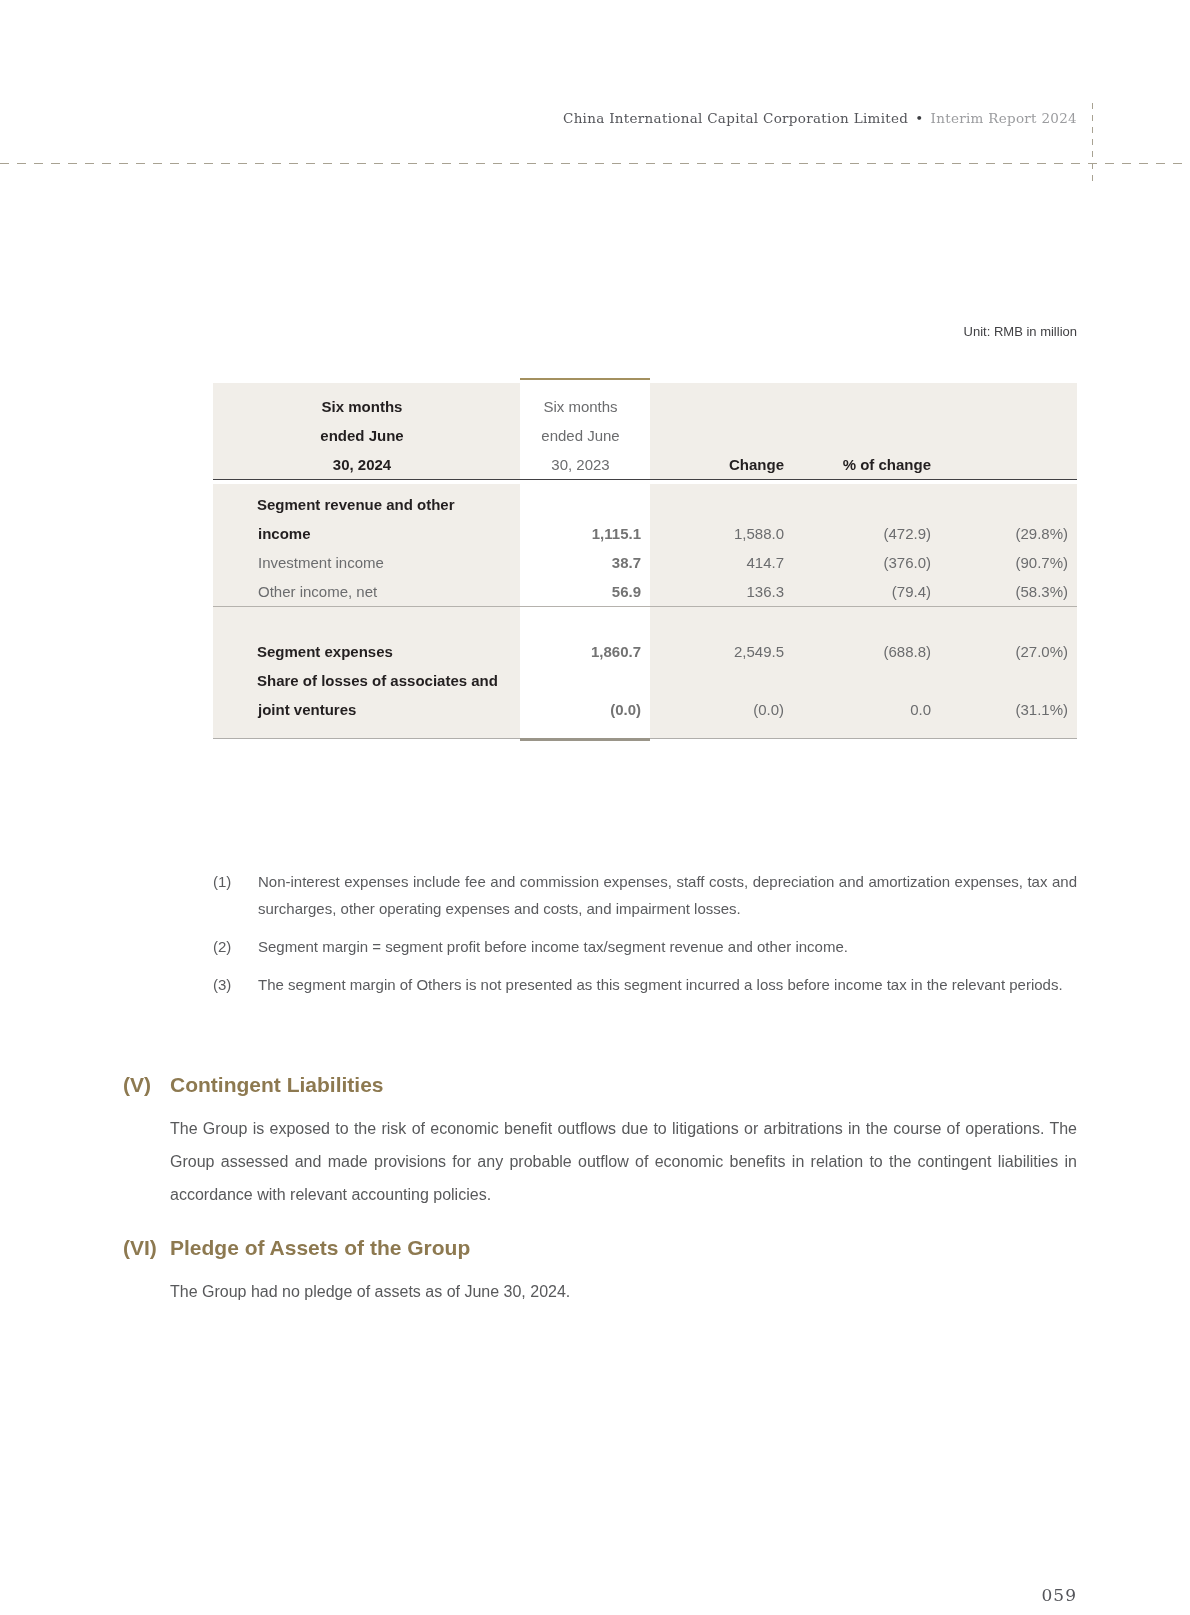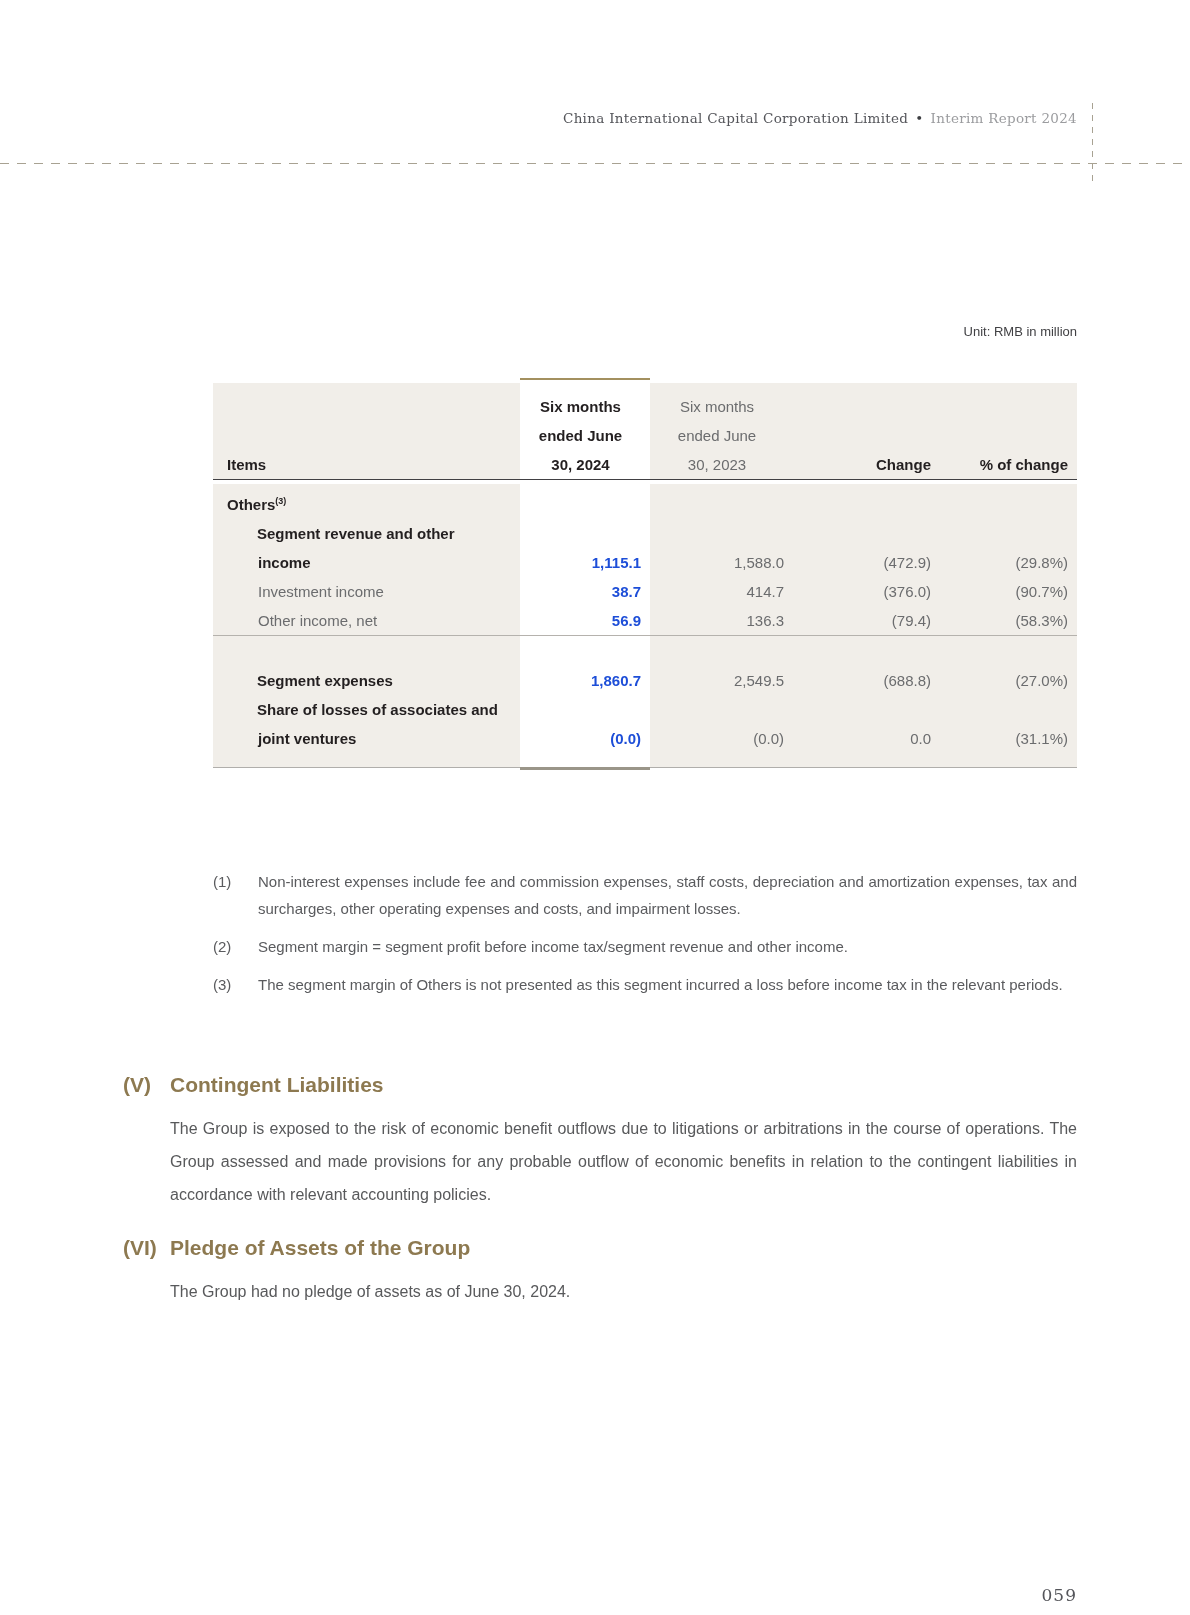--- a/index.html
+++ b/index.html
@@ -73,21 +73,21 @@
 
   .t-body{padding-top:6px;padding-bottom:14px;font-size:15px;}
   .t-row{height:29px;align-items:center;}
   .cell{white-space:nowrap;}
   .label.ind0{padding-left:14px;}
   .label.ind1{padding-left:44px;}
   .label.ind2{padding-left:45px;}
   .bold{font-weight:bold;color:#231f20;}
   .grayl{color:#6b6c6e;}
   .num{text-align:right;padding-right:9px;}
-  .v24{font-weight:bold;color:#1d4ed8;}
+  .v24{font-weight:bold;color:#737373;}
   .vgr{color:#6b6c6e;}
   .label sup{font-size:9px;vertical-align:6px;letter-spacing:0;}
   .t-divider{height:0;border-top:1px solid #b5b2ad;position:relative;z-index:2;}
   .t-spacer{height:30px;}
 
   
   .footnotes{
     position:absolute;left:213px;top:820px;width:864px;
     font-size:15px;line-height:27px;color:#5a5b5e;
   }
@@ -126,45 +126,37 @@
   </div>
   <div class="dash-h"></div>
   <div class="dash-v"></div>
 
   <div class="unit-note">Unit: RMB in million</div>
 
   <div class="fin-table">
     <div class="hl-strip"></div>
 
     <div class="t-head cols">
-      <div class="hcell hc-items">Items</div>
       <div class="hcell hc-num hc-2024">
         <span>Six months</span>
         <span>ended June</span>
         <span>30, 2024</span>
       </div>
       <div class="hcell hc-num hc-2023">
         <span>Six months</span>
         <span>ended June</span>
         <span>30, 2023</span>
       </div>
       <div class="hcell hc-num hc-change">Change</div>
       <div class="hcell hc-num hc-pct">% of change</div>
     </div>
 
     <div class="white-gap"></div>
 
     <div class="t-body">
-      <div class="t-row cols">
-        <div class="cell label ind0 bold"><span>Others</span><sup>(3)</sup></div>
-        <div class="cell num"></div>
-          <div class="cell num"></div>
-          <div class="cell num"></div>
-          <div class="cell num"></div>
-      </div>
 
       <div class="t-row cols">
         <div class="cell label ind1 bold">Segment revenue and other</div>
         <div class="cell num v24"></div>
         <div class="cell num vgr"></div>
         <div class="cell num vgr"></div>
         <div class="cell num vgr"></div>
       </div>
 
       <div class="t-row cols">

